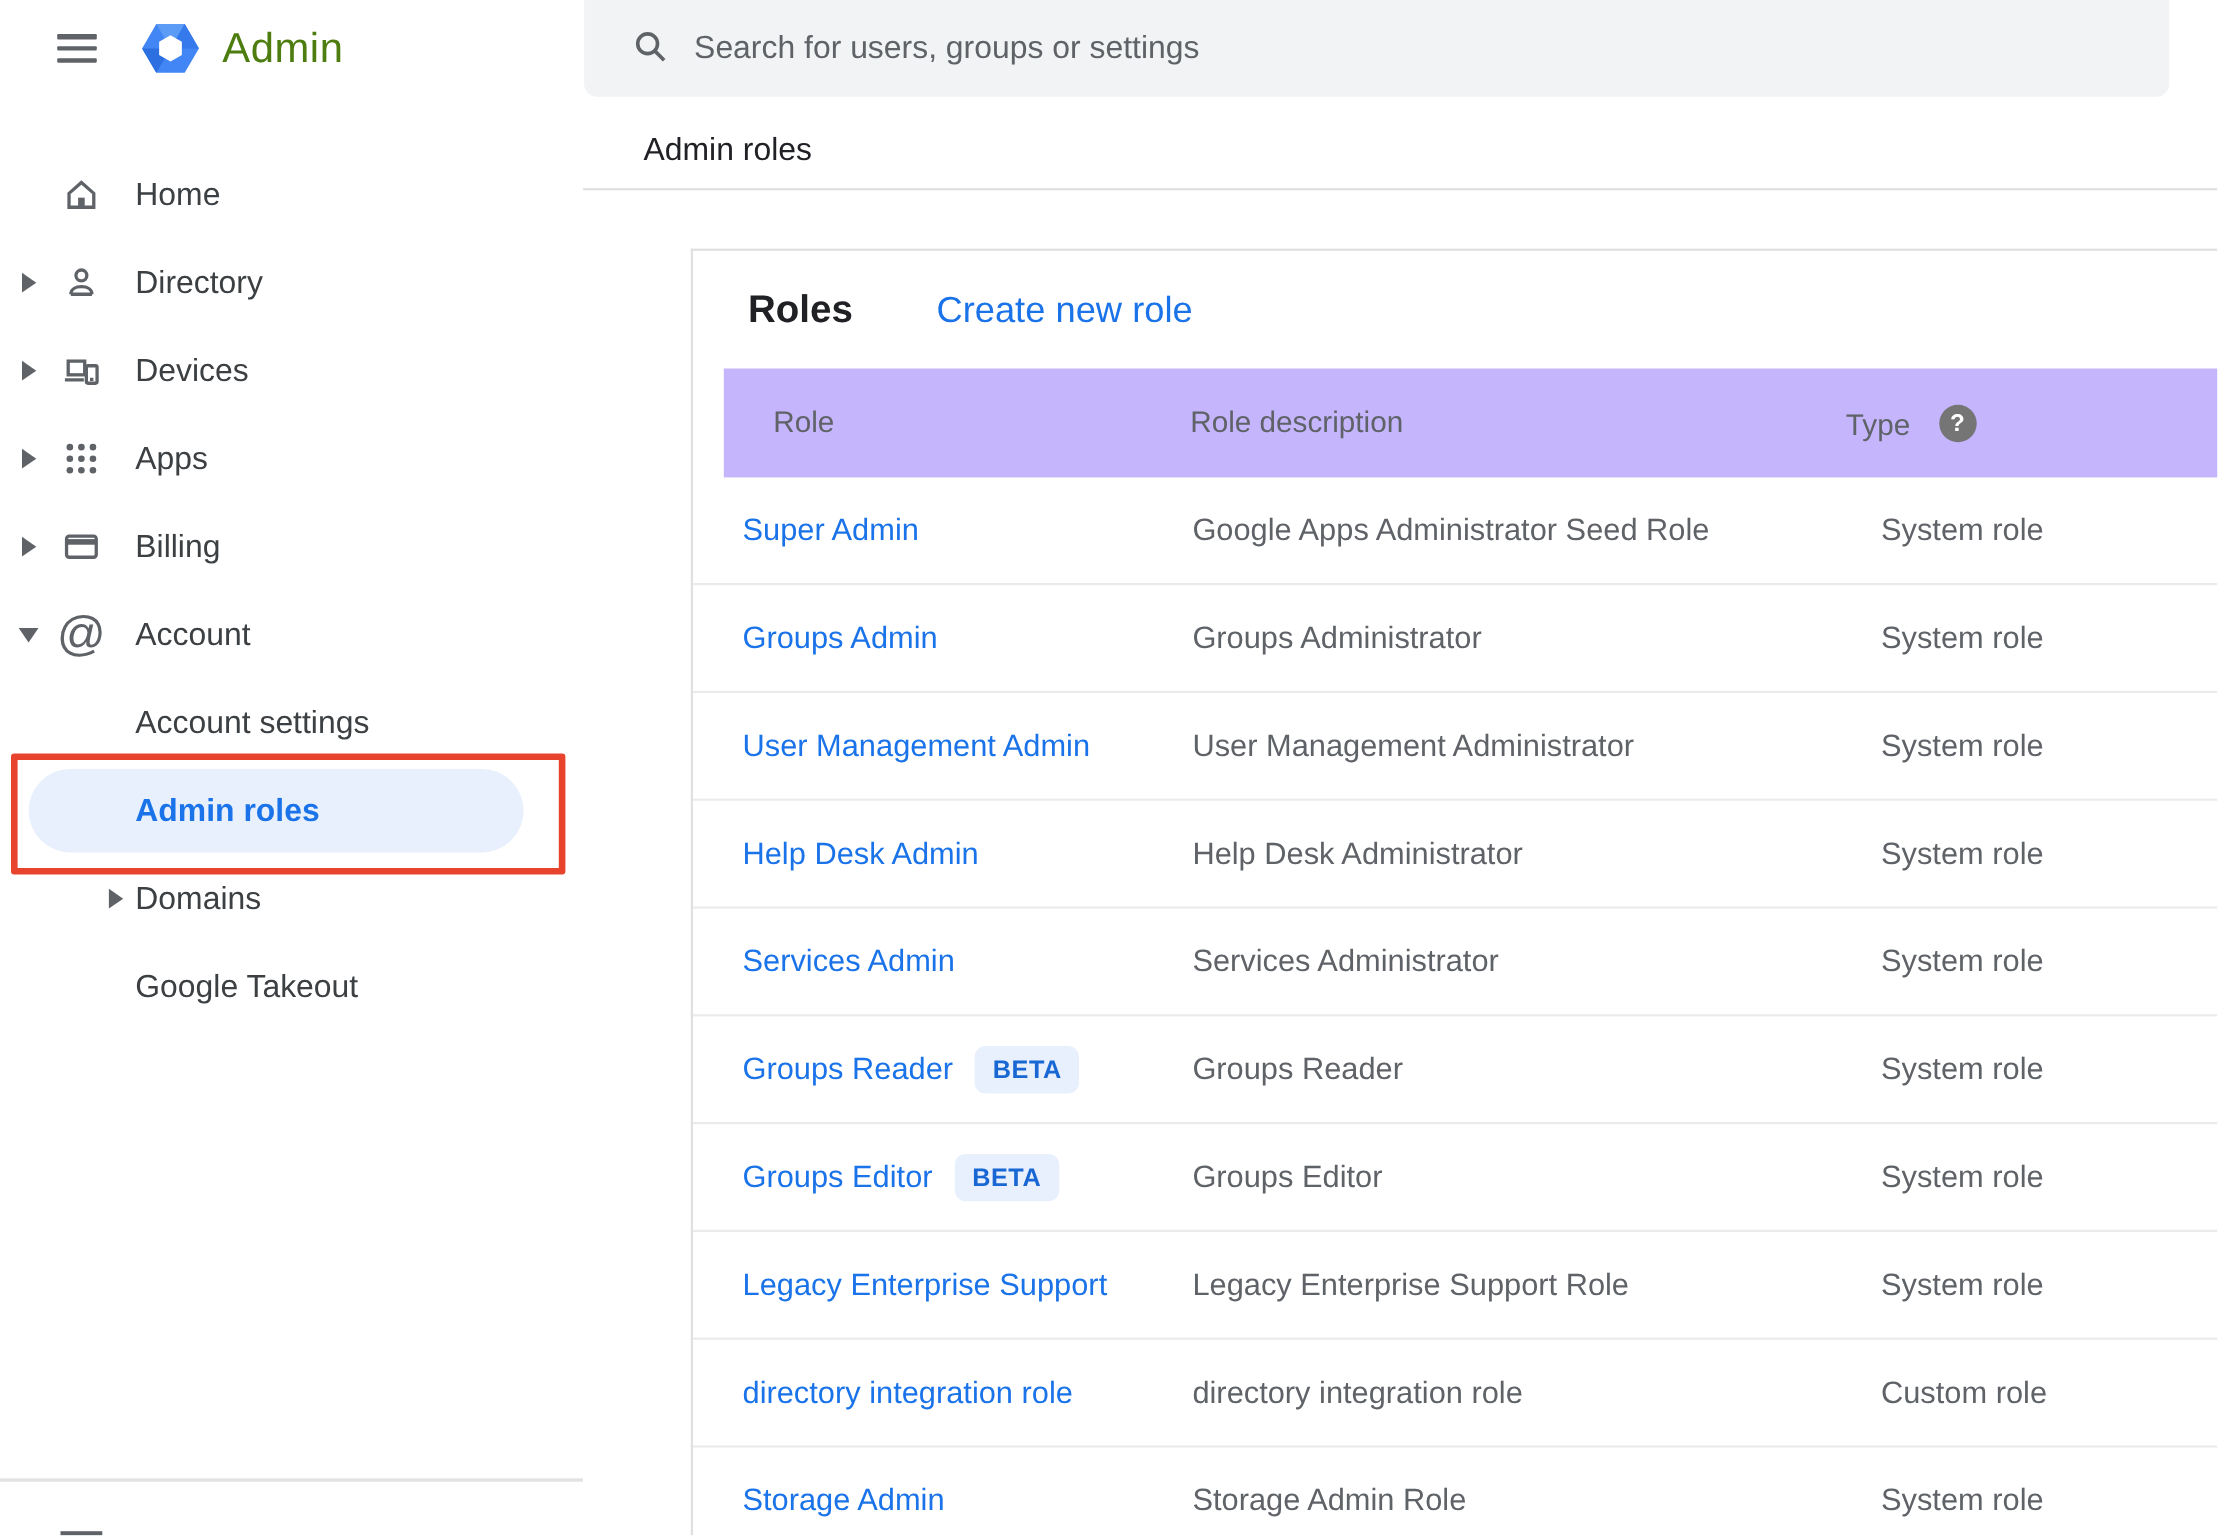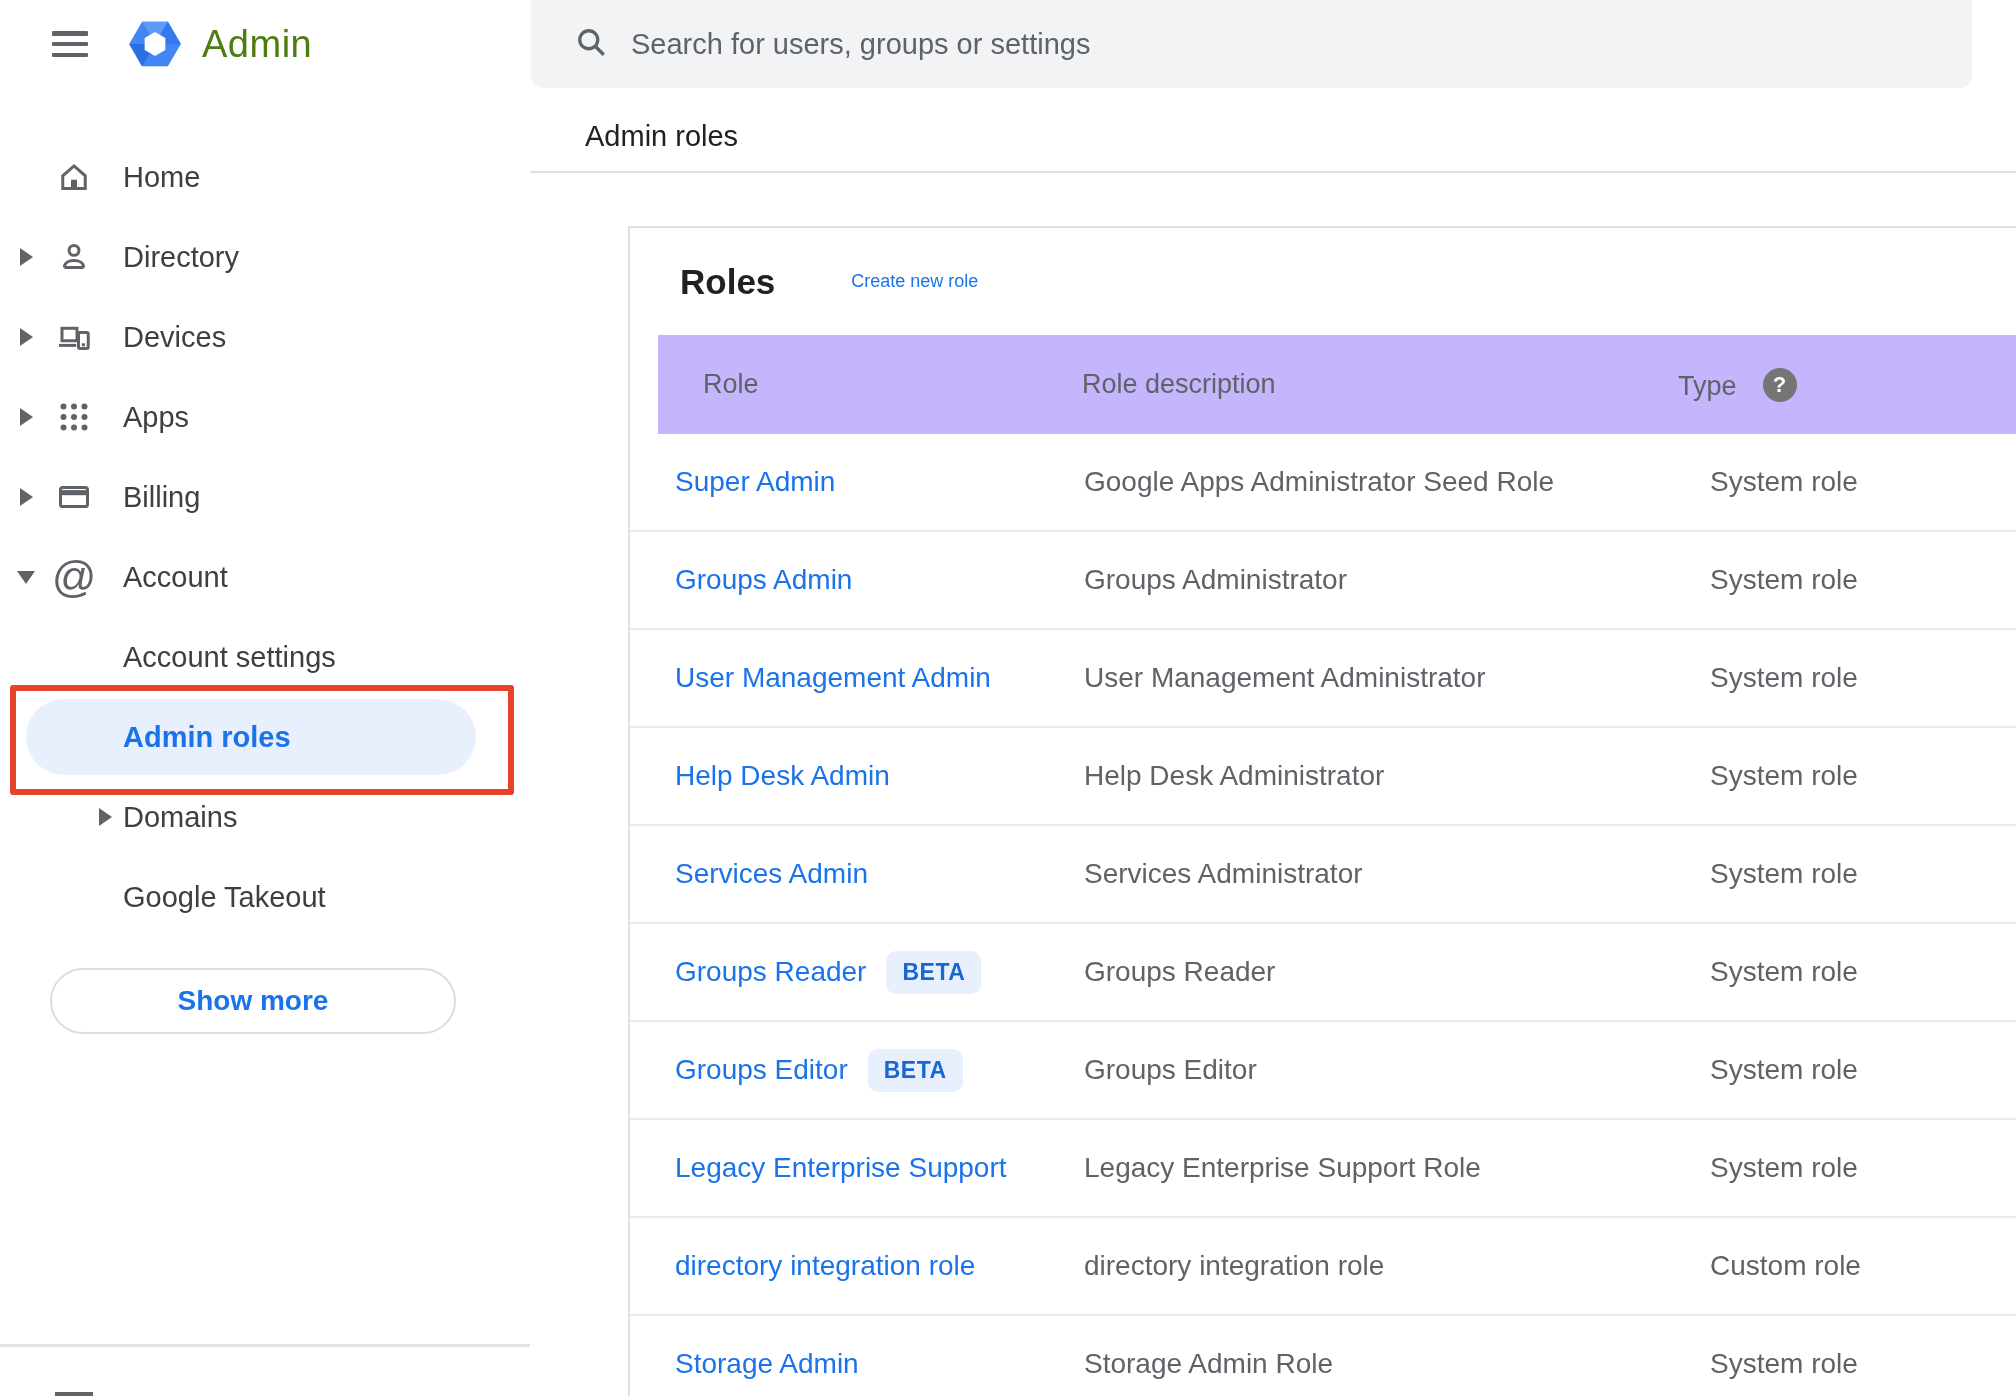--- a/index.html
+++ b/index.html
@@ -68,21 +68,21 @@
   .breadcrumb { position:absolute; left:585px; top:120px; font-size:29px; font-weight:500; color:#202124; }
   .top-divider { position:absolute; left:530px; top:171px; width:1486px; height:2px; background:#e0e0e0; }
 
   
   .roles-card {
     position:absolute; left:628px; top:226px; width:1388px; height:1170px;
     background:#fff; border-left:2px solid #e0e0e0; border-top:2px solid #e0e0e0;
   }
   .card-head { height:107px; display:flex; align-items:center; }
   .card-title { margin-left:50px; font-size:35px; font-weight:bold; color:#202124; }
-  .create-link { margin-left:76px; font-size:18px; color:#1a73e8; text-decoration:none; cursor:pointer; }
+  .create-link { margin-left:76px; font-size:33px; color:#1a73e8; text-decoration:none; cursor:pointer; }
 
   .thead {
     height:99px; background:#c4b5fd; display:grid; grid-template-columns:379px 596px auto;
     align-items:center; padding-left:45px; font-size:27px; color:#5f6368;margin-left:28px;
   }
   .th-type { display:flex; align-items:flex-end; }
   .help-icon {
     margin-left:26px; width:34px; height:34px; border-radius:50%; background:#757575;
     color:#fff; font-size:22px; font-weight:bold; display:flex; align-items:center; justify-content:center;
     cursor:pointer;
@@ -209,21 +209,20 @@
       <div class="sb-item">
         <span class="caret-right indented"></span>
         <span class="sb-label">Domains</span>
       </div>
 
 
       <div class="sb-item">
         <span class="sb-label">Google Takeout</span>
       </div>
 
-      <button class="show-more-btn">Show more</button>
     </div>
 
     <div class="annotation-box"></div>
     <div class="sb-bottom-divider"></div>
     <div class="sb-footer-sliver"></div>
   </nav>
 
   <div class="search-bar">
     <span class="search-icon">
       <svg width="36" height="36" viewBox="0 0 24 24" fill="none" stroke="#5f6368" stroke-width="2.2">

